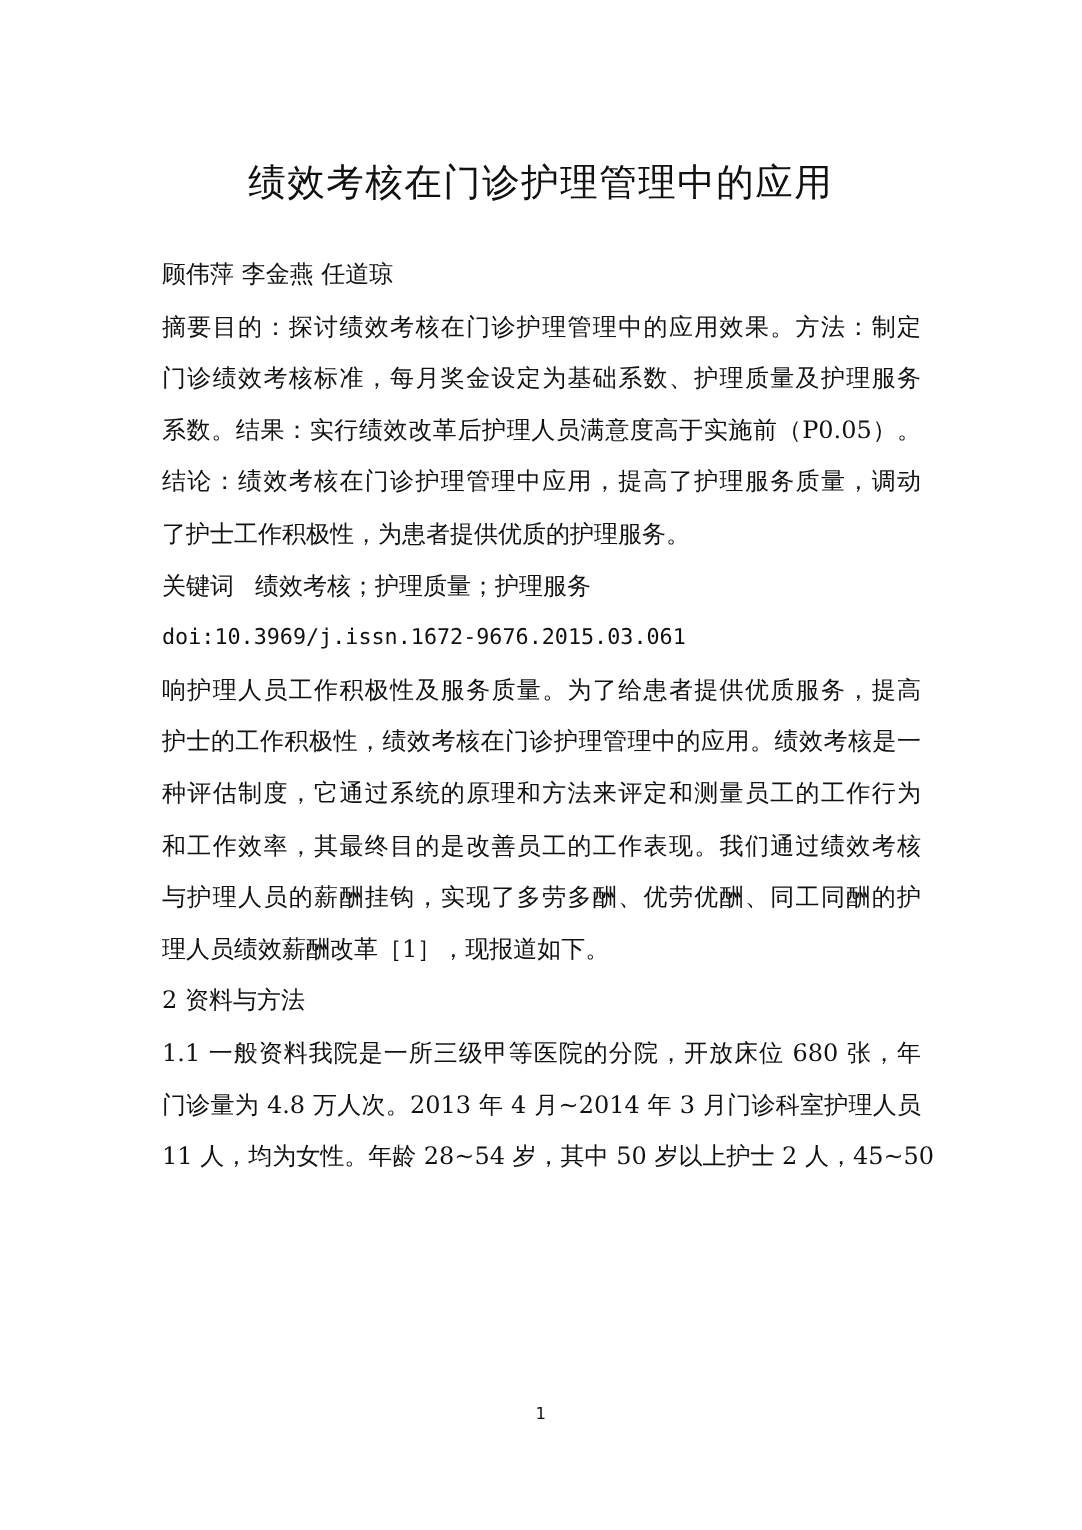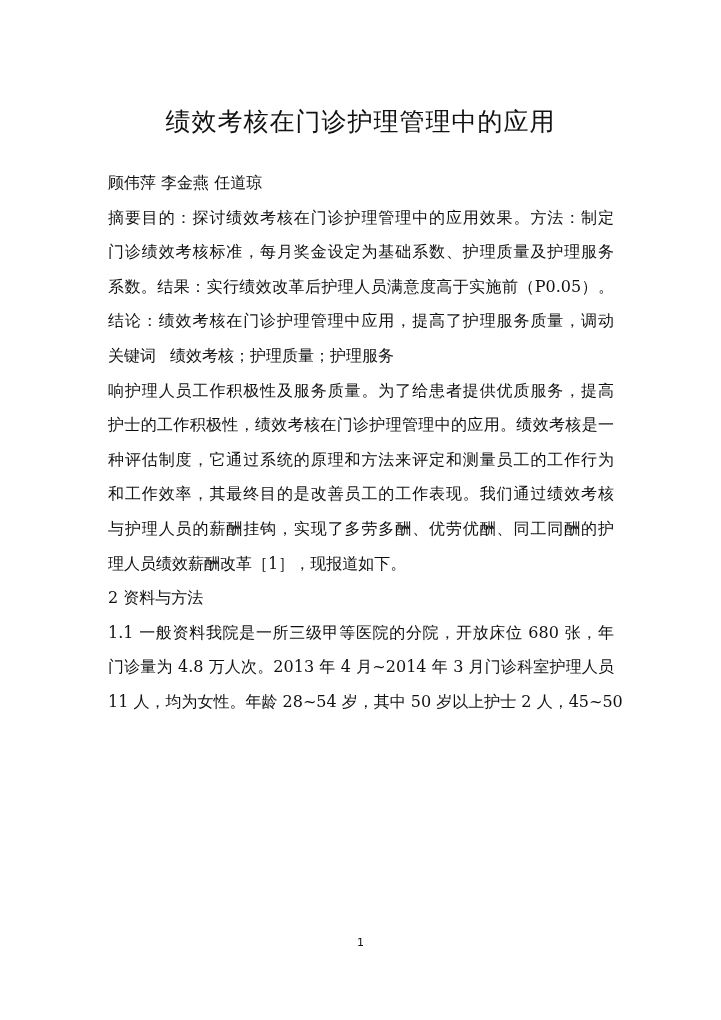--- a/index.html
+++ b/index.html
@@ -25,40 +25,42 @@
   <h1 class="title">绩效考核在门诊护理管理中的应用</h1>
 
   <div class="body">
     <div class="line left">顾伟萍  李金燕  任道琼</div>
 
     <div>
       <div class="line">摘要目的：探讨绩效考核在门诊护理管理中的应用效果。方法：制定</div>
       <div class="line">门诊绩效考核标准，每月奖金设定为基础系数、护理质量及护理服务</div>
       <div class="line">系数。结果：实行绩效改革后护理人员满意度高于实施前（P0.05）。</div>
       <div class="line">结论：绩效考核在门诊护理管理中应用，提高了护理服务质量，调动</div>
+      <div class="line last">了护士工作积极性，为患者提供优质的护理服务。</div>
     </div>
 
     <div class="line kw">
       <span style="margin-right:14px;">关键词</span>
       <span>绩</span>
       <span>效</span>
       <span>考</span>
       <span>核</span>
       <span>；</span>
       <span>护</span>
       <span>理</span>
       <span>质</span>
       <span>量</span>
       <span>；</span>
       <span>护</span>
       <span>理</span>
       <span>服</span>
       <span>务</span>
     </div>
 
+    <div class="line left mono">doi:10.3969/j.issn.1672-9676.2015.03.061</div>
 
     <div>
       <div class="line">响护理人员工作积极性及服务质量。为了给患者提供优质服务，提高</div>
       <div class="line">护士的工作积极性，绩效考核在门诊护理管理中的应用。绩效考核是一</div>
       <div class="line">种评估制度，它通过系统的原理和方法来评定和测量员工的工作行为</div>
       <div class="line">和工作效率，其最终目的是改善员工的工作表现。我们通过绩效考核</div>
       <div class="line">与护理人员的薪酬挂钩，实现了多劳多酬、优劳优酬、同工同酬的护</div>
       <div class="line last">理人员绩效薪酬改革［1］，现报道如下。</div>
     </div>
 

